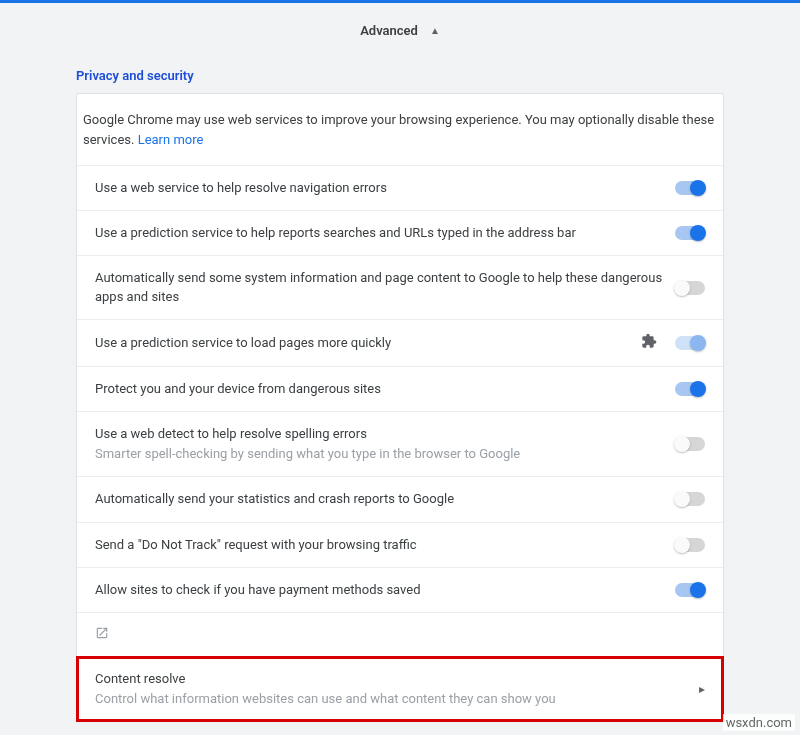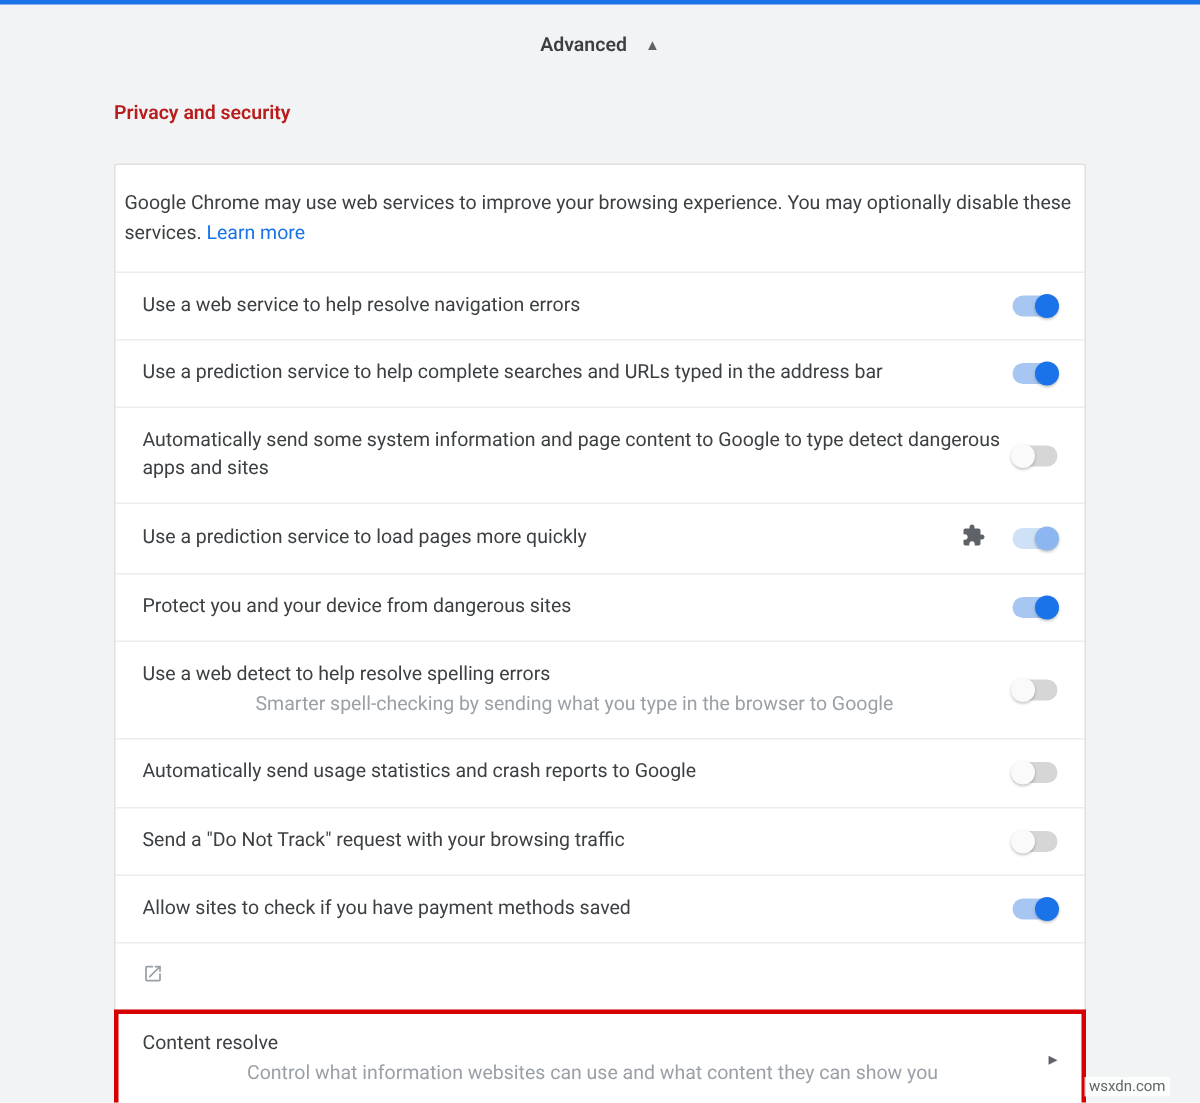--- a/index.html
+++ b/index.html
@@ -25,23 +25,23 @@
     padding: 20px 0 24px;
     font-weight: 600;
     color: #3c4043;
     cursor: pointer;
   }
   .advanced-header .caret {
     font-size: 10px;
     color: #5f6368;
   }
   .section-title {
-    color: #b91c1c;
+    color: #1d4ed8;
     font-weight: 600;
-    padding: 6px 0 26px 76px;
+    padding: 6px 0 10px 76px;
     font-size: 13px;
   }
   .card {
     background: #fff;
     margin: 0 76px 0 76px;
     border: 1px solid #e0e0e0;
     border-radius: 2px;
   }
   .intro {
     padding: 16px 6px;
@@ -66,21 +66,20 @@
     padding-right: 4px;
   }
   .row .title {
     color: #3c4043;
     line-height: 1.4;
   }
   .row .sub {
     color: #9aa0a6;
     line-height: 1.4;
     margin-top: 2px;
-    text-align: center;
   }
   .controls {
     display: flex;
     align-items: center;
     gap: 18px;
   }
   .toggle {
     width: 30px;
     height: 14px;
     border-radius: 7px;
@@ -130,22 +129,22 @@
     color: #5f6368;
     font-size: 12px;
   }
   .row.highlight {
     outline: 3px solid #d60000;
     outline-offset: -2px;
   }
   .watermark {
     position: absolute;
     bottom: 4px;
-    right: 20px;
-    font-size: 10px;
+    right: 5px;
+    font-size: 13px;
     color: #666;
     background: rgba(255,255,255,0.8);
     padding: 1px 3px;
   }
 </style>
 </head>
 <body>
 
 <div class="topbar"></div>
 
@@ -166,29 +165,29 @@
       <div class="row">
         <div class="text">
           <div class="title">Use a web service to help resolve navigation errors</div>
         </div>
         <div class="controls">
           <div class="toggle on"></div>
         </div>
       </div>
       <div class="row">
         <div class="text">
-          <div class="title">Use a prediction service to help complete searches and URLs typed in the address bar</div>
-        </div>
-        <div class="controls">
-          <div class="toggle on"></div>
-        </div>
-      </div>
-      <div class="row">
-        <div class="text">
-          <div class="title">Automatically send some system information and page content to Google to type detect dangerous apps and sites</div>
+          <div class="title">Use a prediction service to help reports searches and URLs typed in the address bar</div>
+        </div>
+        <div class="controls">
+          <div class="toggle on"></div>
+        </div>
+      </div>
+      <div class="row">
+        <div class="text">
+          <div class="title">Automatically send some system information and page content to Google to help these dangerous apps and sites</div>
         </div>
         <div class="controls">
           <div class="toggle off"></div>
         </div>
       </div>
       <div class="row">
         <div class="text">
           <div class="title">Use a prediction service to load pages more quickly</div>
         </div>
         <div class="controls">
@@ -210,21 +209,21 @@
         <div class="text">
           <div class="title">Use a web detect to help resolve spelling errors</div>
           <div class="sub">Smarter spell-checking by sending what you type in the browser to Google</div>
         </div>
         <div class="controls">
           <div class="toggle off"></div>
         </div>
       </div>
       <div class="row">
         <div class="text">
-          <div class="title">Automatically send usage statistics and crash reports to Google</div>
+          <div class="title">Automatically send your statistics and crash reports to Google</div>
         </div>
         <div class="controls">
           <div class="toggle off"></div>
         </div>
       </div>
       <div class="row">
         <div class="text">
           <div class="title">Send a "Do Not Track" request with your browsing traffic</div>
         </div>
         <div class="controls">

